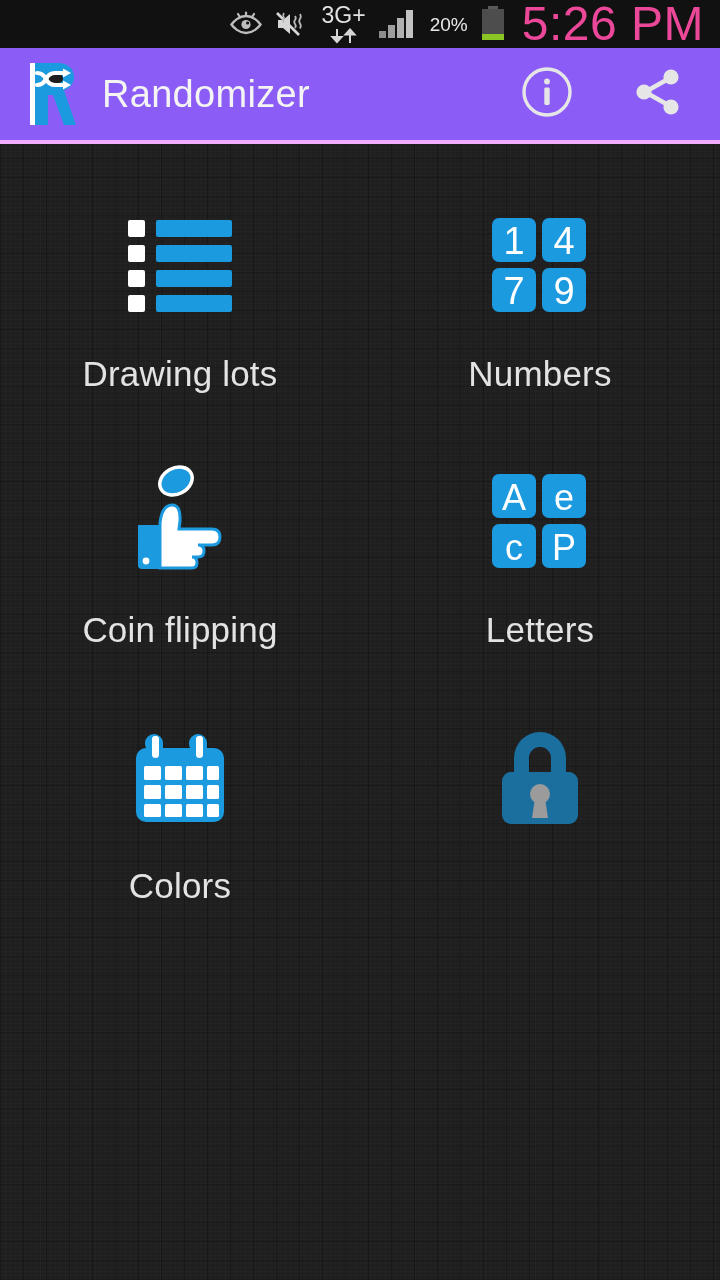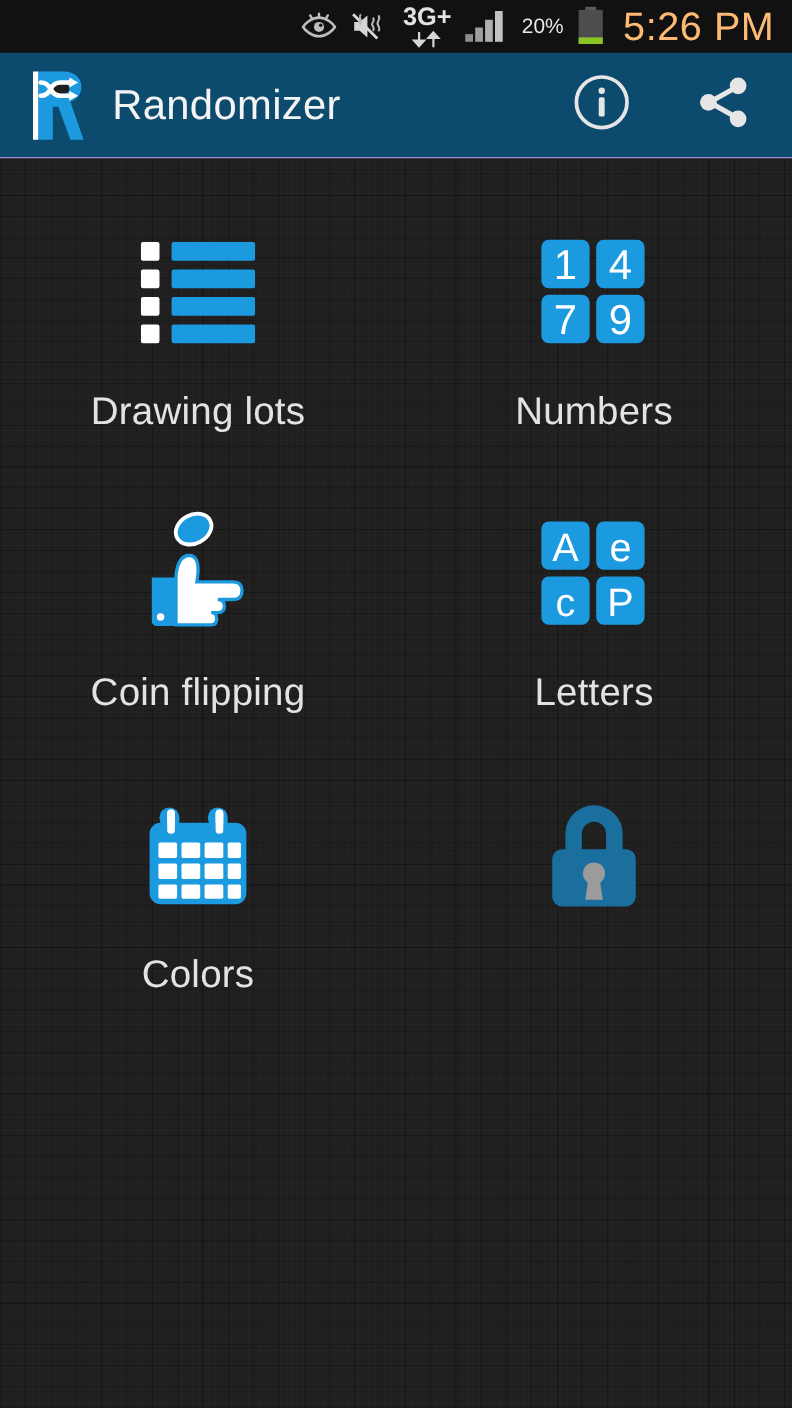--- a/index.html
+++ b/index.html
@@ -28,37 +28,37 @@
     gap:12px;
   }
   .sb-icon{ display:flex; align-items:center; }
   .sb-text{
     color:#e8e8e8;
     font-size:19px;
     letter-spacing:0px;
     line-height:1;
   }
   .sb-clock{
-    color:#fdba74;
-    font-size:36px;
+    color:#ec4899;
+    font-size:48px;
     line-height:1;
     margin-left:4px;
     letter-spacing:0.5px;
     text-align:center;
   }
 
   
   .appbar{
     position:relative;
     height:96px;
-    background:#0c4a6e;
+    background:#8b5cf6;
     display:flex;
     align-items:center;
     padding:0 22px 0 24px;
-    border-bottom:1px solid #f0abfc;
+    border-bottom:4px solid #f0abfc;
   }
   .appbar-left{ display:flex; align-items:center; flex:1; gap:18px;}
   .logo{ width:60px; height:66px; display:block; }
   .app-title{
     color:#f4f4f4;
     font-size:38px;
     font-weight:400;
     letter-spacing:0.3px;
     line-height:1;
   }
@@ -131,21 +131,21 @@
       <svg width="36" height="28" viewBox="0 0 36 28">
         <path d="M16 4 L9 10 H4 v8 h5 l7 6 z" fill="#d6d6d6"></path>
         <path d="M3 3 L25 25" stroke="#d6d6d6" stroke-width="2.6"></path>
         <path d="M21 6 q1.5 2 0 4 q-1.5 2 0 4 q1.5 2 0 4" fill="none" stroke="#b8b8b8" stroke-width="1.8"></path>
         <path d="M26 4 q1.6 2.4 0 4.8 q-1.6 2.4 0 4.8 q1.6 2.4 0 4.8" fill="none" stroke="#b8b8b8" stroke-width="1.8"></path>
         <path d="M10 3 q-1.6 2.4 0 4.8 q-1.6 2.4 0 4.8" fill="none" stroke="#b8b8b8" stroke-width="1.6"></path>
       </svg>
     </span>
 
     <span class="sb-icon" style="flex-direction:column;align-items:center;">
-      <span style="color:#e2e2e2;font-size:23px;font-weight:bold;line-height:1;">3G+</span>
+      <span style="color:#e2e2e2;font-size:23px;font-weight:normal;line-height:1;">3G+</span>
       <svg width="32" height="16" viewBox="0 0 32 16" style="margin-top:1px;">
         <path d="M9 1 v9 M9 14 l-4.5-5 h9 z" fill="#d6d6d6" stroke="#d6d6d6" stroke-width="2"></path>
         <path d="M22 15 v-9 M22 1.5 l4.5 5 h-9 z" fill="#d6d6d6" stroke="#d6d6d6" stroke-width="2"></path>
       </svg>
     </span>
 
     <span class="sb-icon">
       <svg width="40" height="30" viewBox="0 0 40 30">
         <rect x="1" y="22" width="7" height="7" fill="#8d8d8d"></rect>
         <rect x="10" y="16" width="7" height="13" fill="#9e9e9e"></rect>

